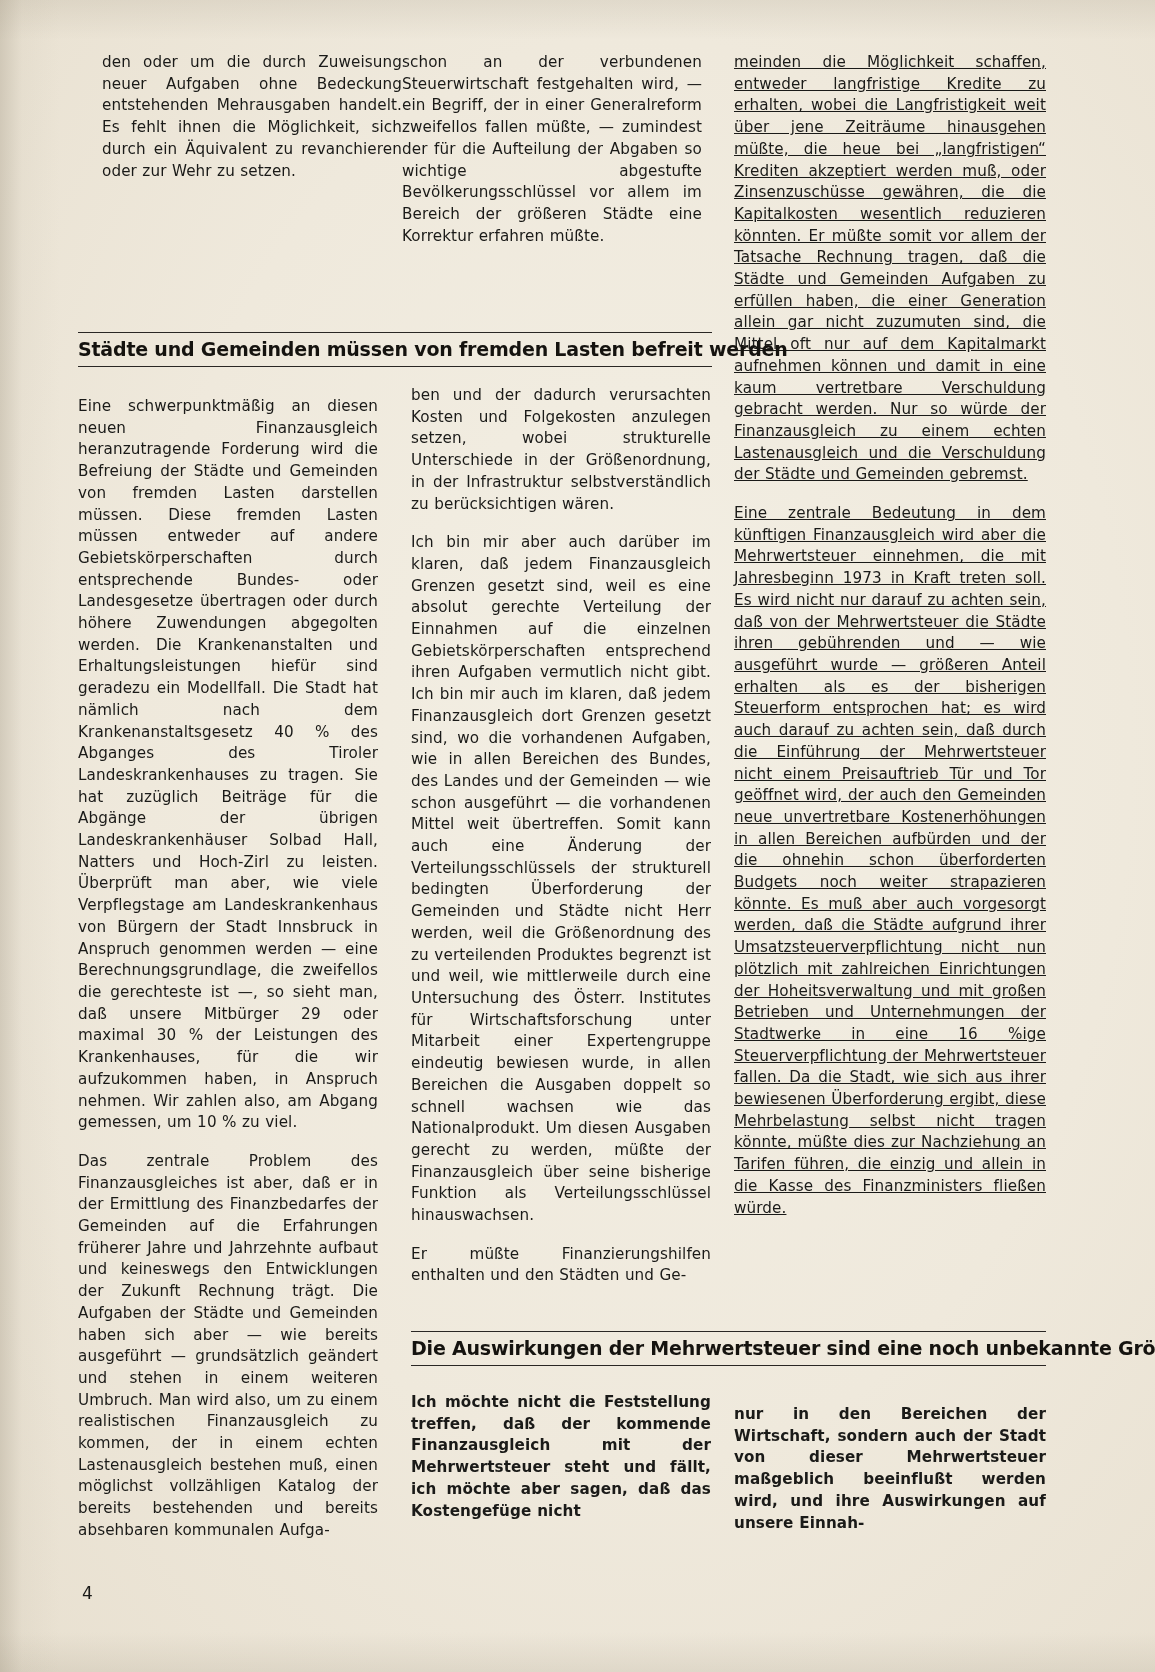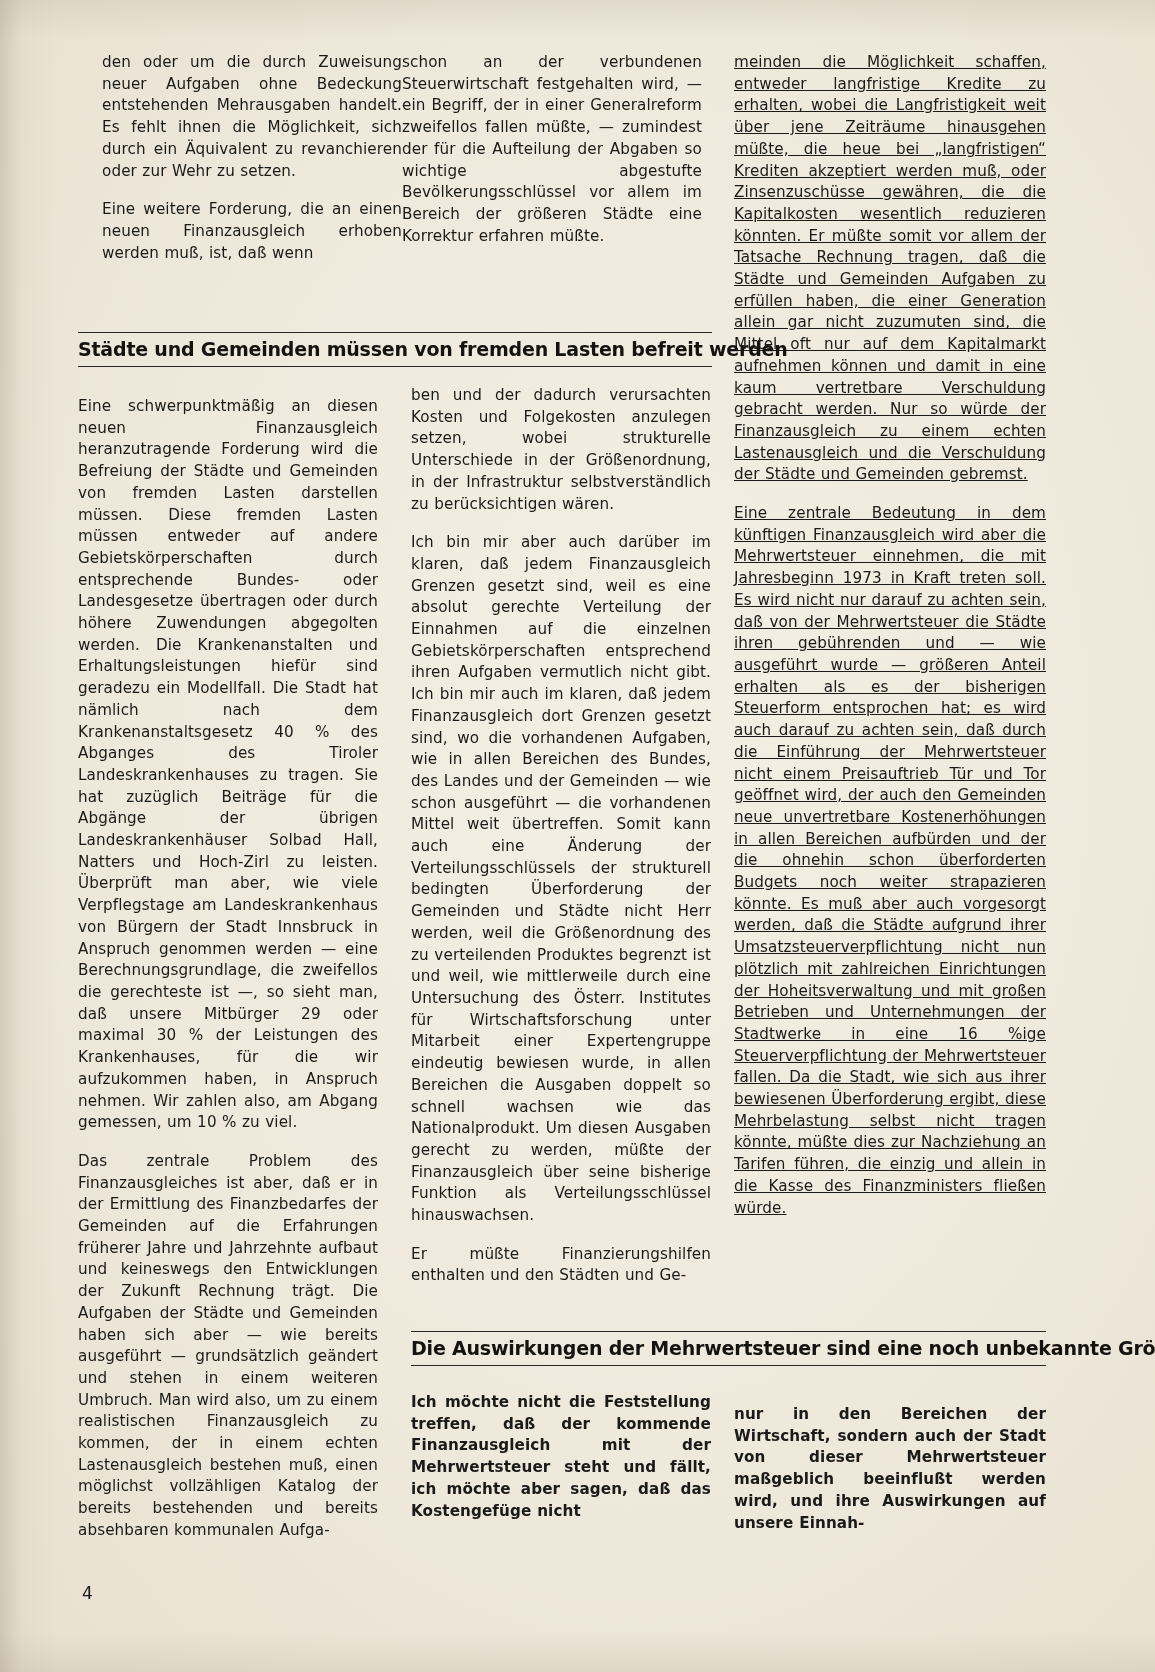--- a/index.html
+++ b/index.html
@@ -96,21 +96,20 @@
 </style>
 </head>
 <body>
 
 <div class="page"></div>
 
 <div class="content">
 
   <div class="block" style="left:0px; top:0px;margin-left:24px;">
     <p class="par">den oder um die durch Zuweisung neuer Aufgaben ohne Bedeckung entstehenden Mehrausgaben handelt. Es fehlt ihnen die Möglichkeit, sich durch ein Äquivalent zu revanchieren oder zur Wehr zu setzen.</p>
-    <p class="par">Eine weitere Forderung, die an einen neuen Finanzausgleich erhoben werden muß, ist, daß wenn</p>
   </div>
 
   <div class="block" style="left:324px; top:0px;">
     <p class="par">schon an der verbundenen Steuerwirtschaft festgehalten wird, — ein Begriff, der in einer Generalreform zweifellos fallen müßte, — zumindest der für die Aufteilung der Abgaben so wichtige abgestufte Bevölkerungsschlüssel vor allem im Bereich der größeren Städte eine Korrektur erfahren müßte.</p>
   </div>
 
   <div class="block" style="left:656px; top:0px; width:312px;text-decoration:underline;">
     <p class="par">meinden die Möglichkeit schaffen, entweder langfristige Kredite zu erhalten, wobei die Langfristigkeit weit über jene Zeiträume hinausgehen müßte, die heue bei „langfristigen“ Krediten akzeptiert werden muß, oder Zinsenzuschüsse gewähren, die die Kapitalkosten wesentlich reduzieren könnten. Er müßte somit vor allem der Tatsache Rechnung tragen, daß die Städte und Gemeinden Aufgaben zu erfüllen haben, die einer Generation allein gar nicht zuzumuten sind, die Mittel oft nur auf dem Kapitalmarkt aufnehmen können und damit in eine kaum vertretbare Verschuldung gebracht werden. Nur so würde der Finanzausgleich zu einem echten Lastenausgleich und die Verschuldung der Städte und Gemeinden gebremst.</p>
     <p class="par">Eine zentrale Bedeutung in dem künftigen Finanzausgleich wird aber die Mehrwertsteuer einnehmen, die mit Jahresbeginn 1973 in Kraft treten soll. Es wird nicht nur darauf zu achten sein, daß von der Mehrwertsteuer die Städte ihren gebührenden und — wie ausgeführt wurde — größeren Anteil erhalten als es der bisherigen Steuerform entsprochen hat; es wird auch darauf zu achten sein, daß durch die Einführung der Mehrwertsteuer nicht einem Preisauftrieb Tür und Tor geöffnet wird, der auch den Gemeinden neue unvertretbare Kostenerhöhungen in allen Bereichen aufbürden und der die ohnehin schon überforderten Budgets noch weiter strapazieren könnte. Es muß aber auch vorgesorgt werden, daß die Städte aufgrund ihrer Umsatzsteuerverpflichtung nicht nun plötzlich mit zahlreichen Einrichtungen der Hoheitsverwaltung und mit großen Betrieben und Unternehmungen der Stadtwerke in eine 16 %ige Steuerverpflichtung der Mehrwertsteuer fallen. Da die Stadt, wie sich aus ihrer bewiesenen Überforderung ergibt, diese Mehrbelastung selbst nicht tragen könnte, müßte dies zur Nachziehung an Tarifen führen, die einzig und allein in die Kasse des Finanzministers fließen würde.</p>
   </div>

